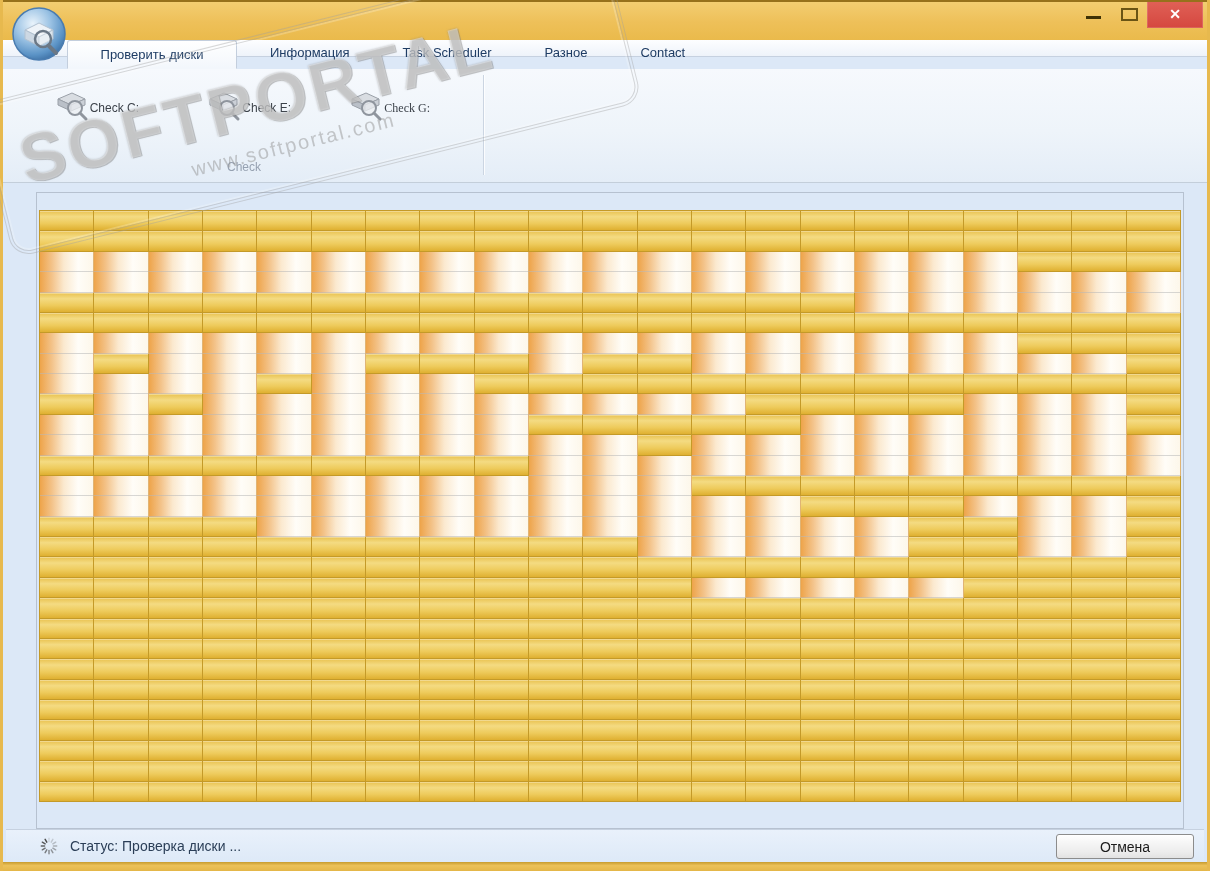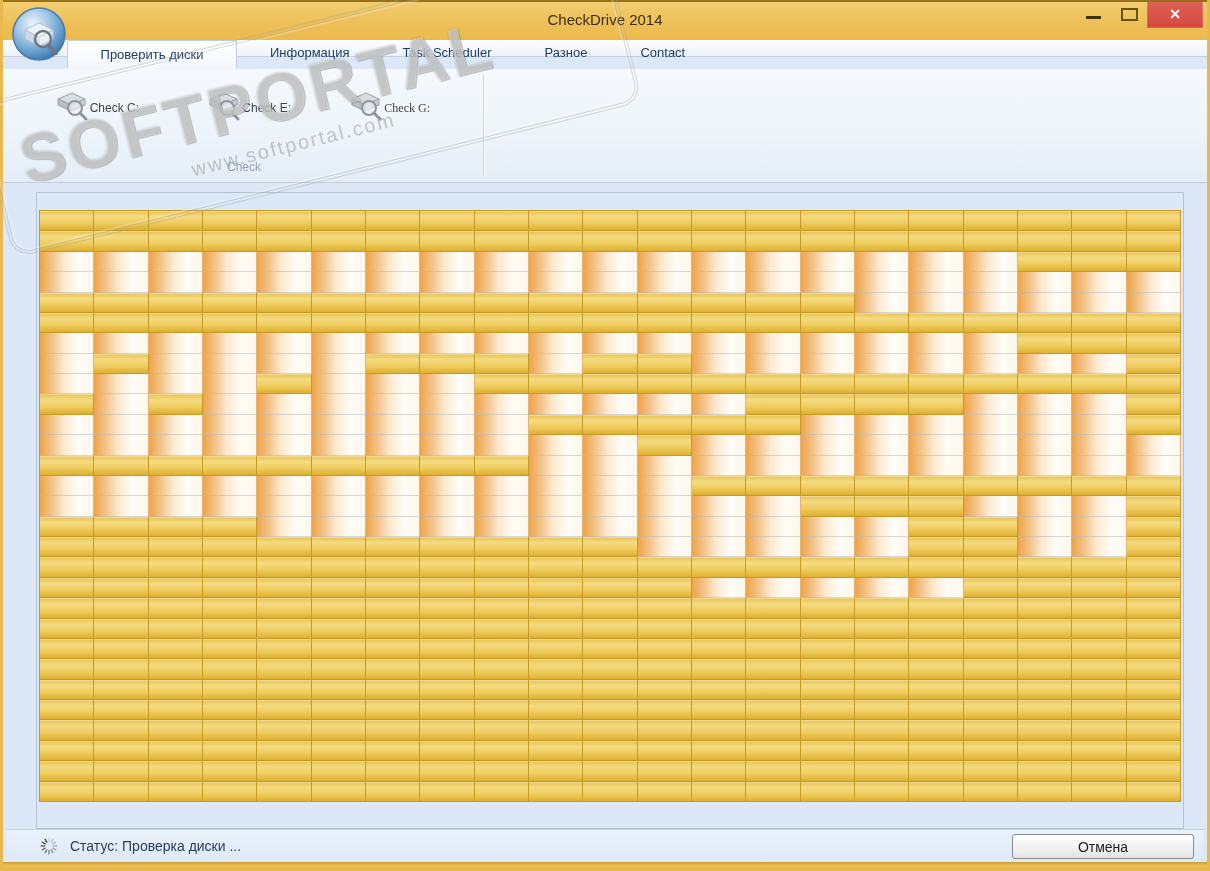--- a/index.html
+++ b/index.html
@@ -37,36 +37,35 @@
   .panel{position:absolute;left:33px;top:192px;width:1148px;height:637px;border:1px solid #b6c1d0;box-sizing:border-box;background:transparent;}
   .grid{position:absolute;left:36px;top:210px;width:1142px;height:592px;display:grid;grid-template-columns:repeat(21,1fr);grid-template-rows:repeat(29,1fr);border-left:1px solid #c49a28;border-top:1px solid #c49a28;box-sizing:border-box;}
   .cell{box-sizing:border-box;}
   .cell.y{background:linear-gradient(180deg,#e9c250 0%,#f4db82 30%,#eecb5c 65%,#dfb031 100%);border-right:1px solid #c49a28;border-bottom:1px solid #c49a28;box-shadow:inset 0 1px 0 rgba(255,255,255,.35);}
   .cell.l{background:linear-gradient(90deg,#eea44a 0%,#f3c288 22%,#fbe9cf 45%,#fffdf8 72%,#fdf7ea 100%);border-right:1px solid rgba(214,193,150,.55);border-bottom:1px solid rgba(185,185,185,.55);}
 
   
   .statusbar{position:absolute;left:3px;right:3px;top:829px;height:33px;background:linear-gradient(180deg,#e9f1fb,#dde9f7);border-top:1px solid #c6d1e0;}
   .spinner{position:absolute;left:34px;top:7px;width:18px;height:18px;}
   .status-text{position:absolute;left:64px;top:8px;font-size:14px;color:#2b3e57;}
-  .cancel{position:absolute;right:10px;top:4px;width:182px;height:25px;font-family:"Liberation Sans",sans-serif;font-size:14px;color:#1c1c1c;background:linear-gradient(180deg,#fefefe,#ececec 75%,#e2e2e2);border:1px solid #8c8c8c;border-radius:3px;cursor:pointer;box-shadow:inset 0 1px 0 #fff;}
+  .cancel{position:absolute;right:10px;top:4px;width:138px;height:25px;font-family:"Liberation Sans",sans-serif;font-size:14px;color:#1c1c1c;background:linear-gradient(180deg,#fefefe,#ececec 75%,#e2e2e2);border:1px solid #8c8c8c;border-radius:3px;cursor:pointer;box-shadow:inset 0 1px 0 #fff;}
 
   
   .watermark{position:absolute;left:0;top:0;width:720px;height:320px;z-index:40;pointer-events:none;}
   .wm-box{position:absolute;left:6px;top:96px;width:640px;height:150px;transform:rotate(-14deg);transform-origin:20px 140px;border:4px double rgba(160,160,160,.40);border-radius:20px;box-shadow:inset 0 0 0 2px rgba(255,255,255,.22);}
   .wm-text{position:absolute;left:26px;top:22px;font-size:68px;font-weight:bold;letter-spacing:3px;color:rgba(255,255,255,.42);text-shadow:0 0 2px rgba(120,120,120,.55),1px 1px 0 rgba(120,120,120,.35);white-space:nowrap;}
   .wm-tm{position:absolute;right:-26px;top:-30px;font-size:22px;color:rgba(150,150,150,.55);text-shadow:none;letter-spacing:0;}
   .wm-url{position:absolute;left:190px;top:100px;font-size:20px;color:rgba(145,145,145,.48);letter-spacing:2px;}
 </style>
 </head>
 <body>
 
 <div class="window">
 
   <div class="titlebar">
-    <div class="title">CheckDrive 2014</div>
     <div class="controls">
       <div class="btn-min">
           <div class="glyph-min"></div>
         </div>
       <div class="btn-max">
           <div class="glyph-max"></div>
         </div>
       <div class="btn-close">
           <span>✕</span>
         </div>

